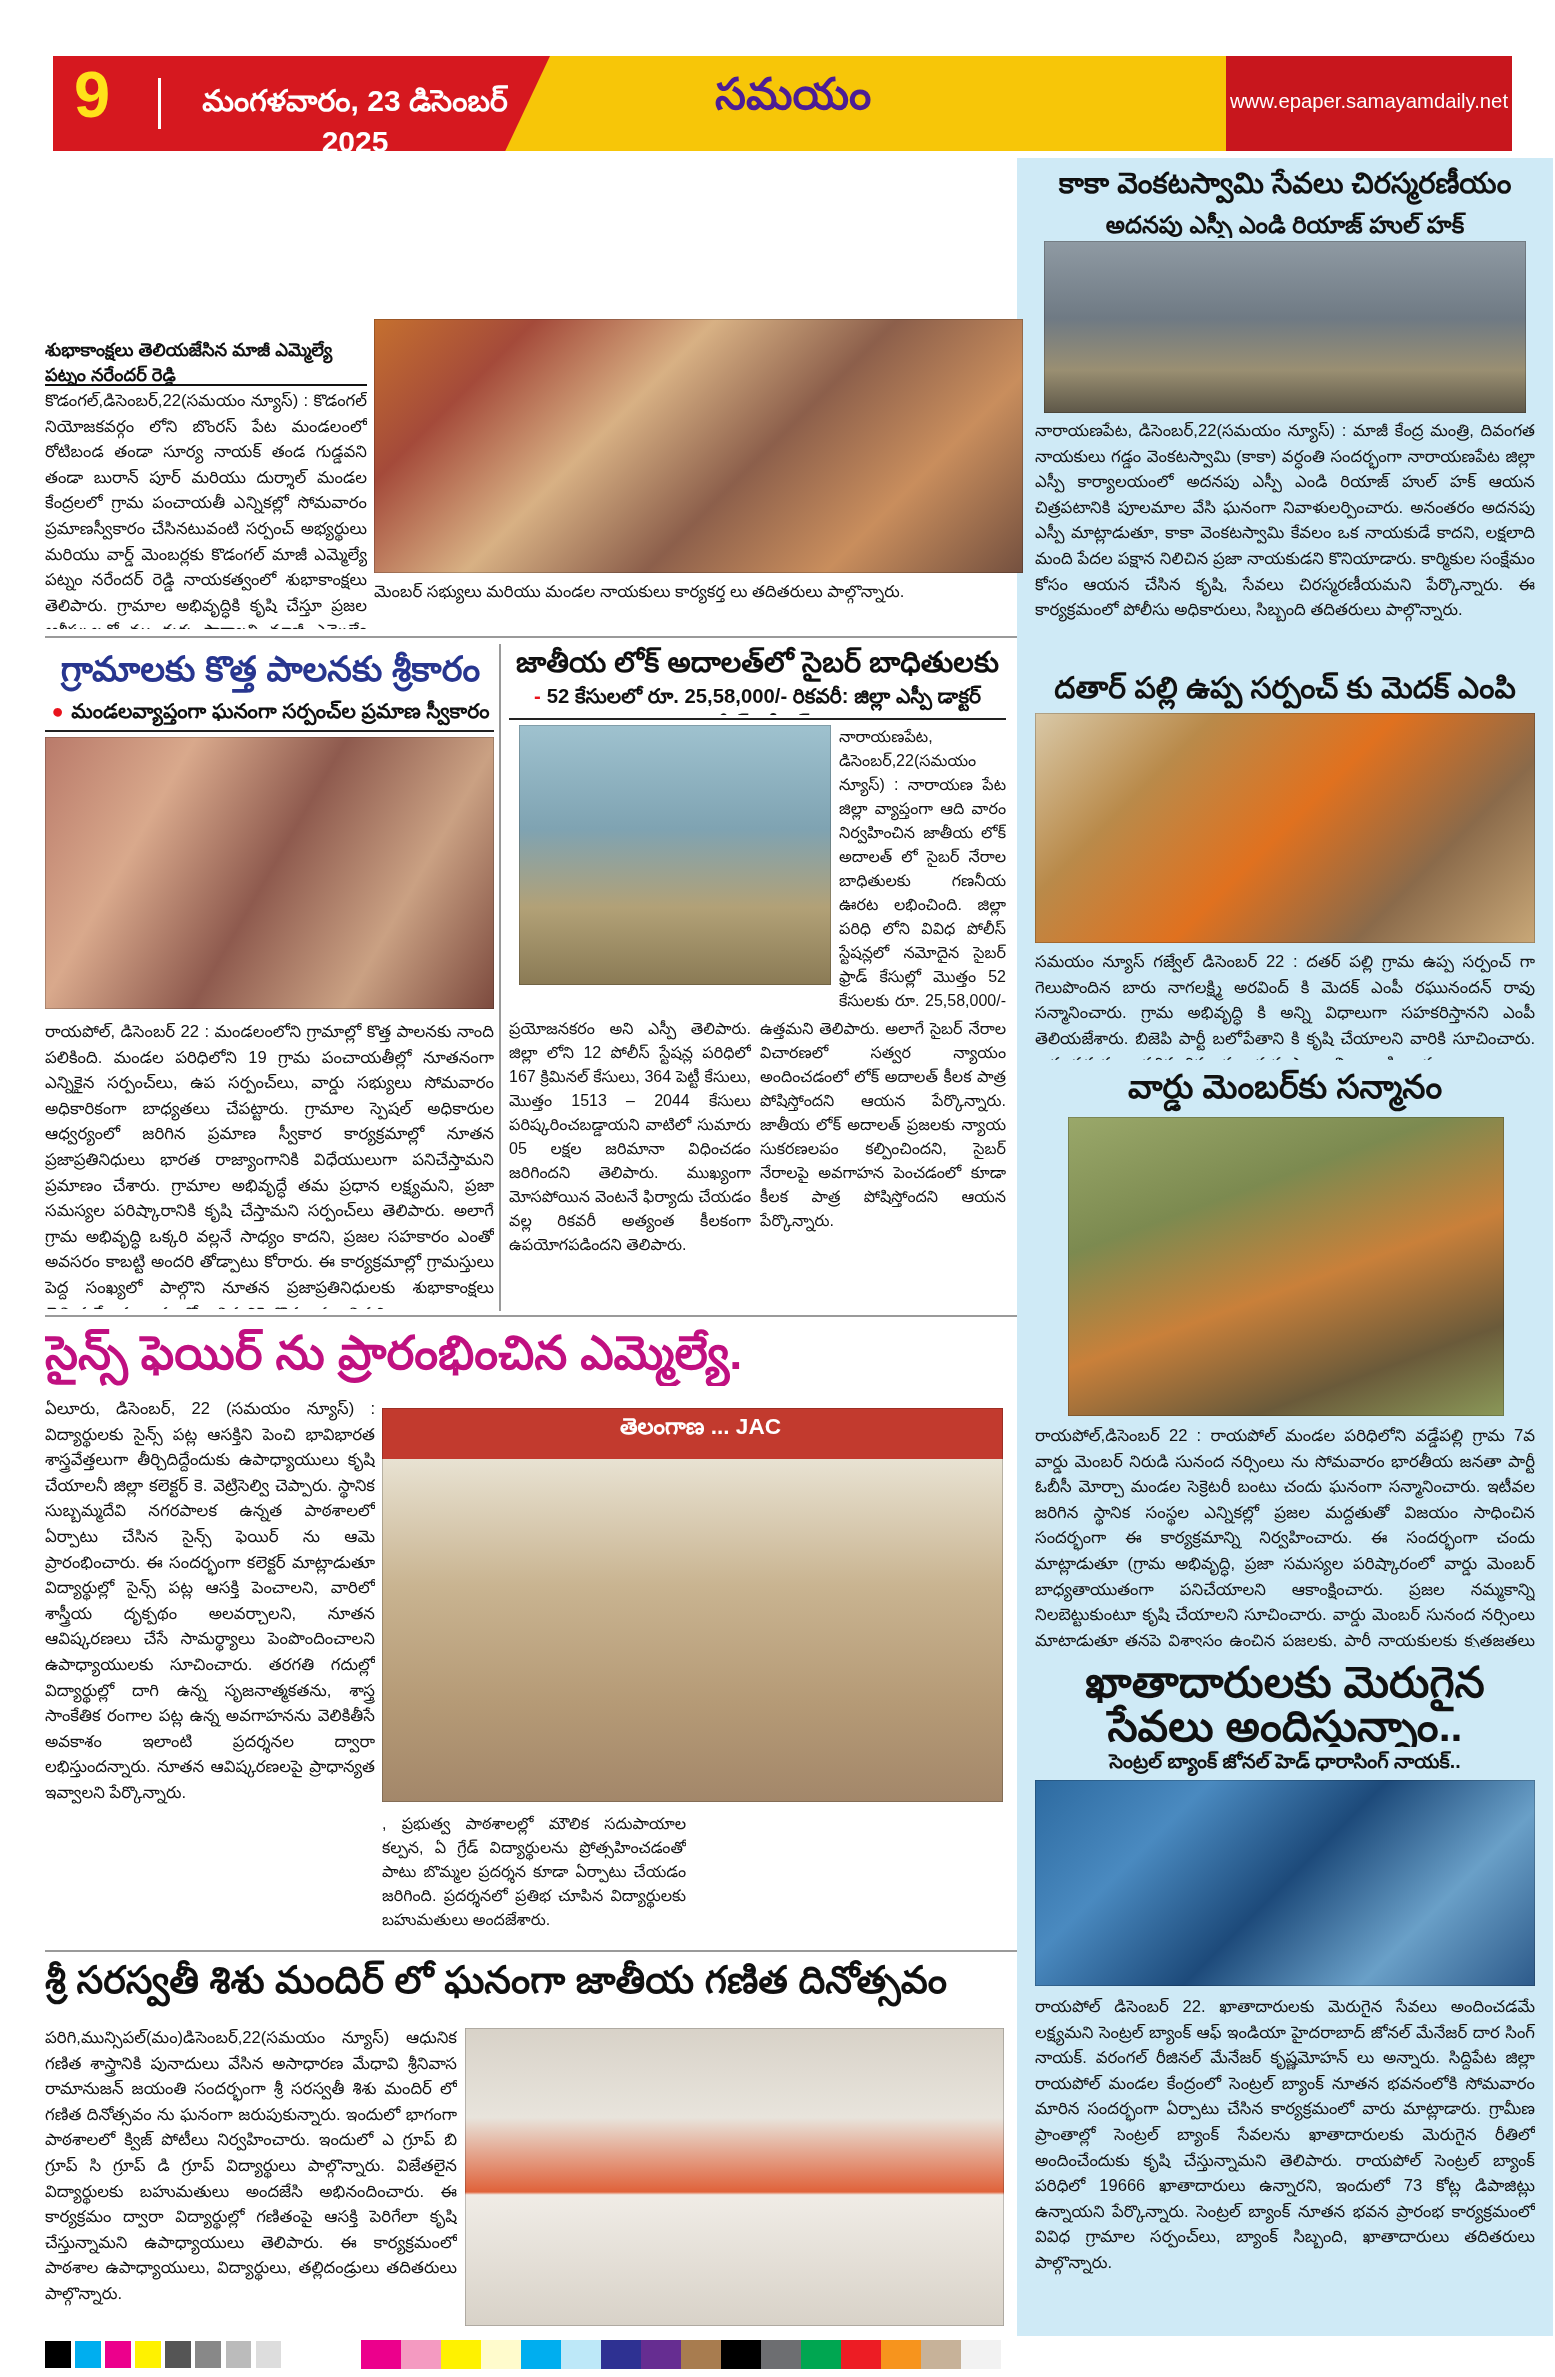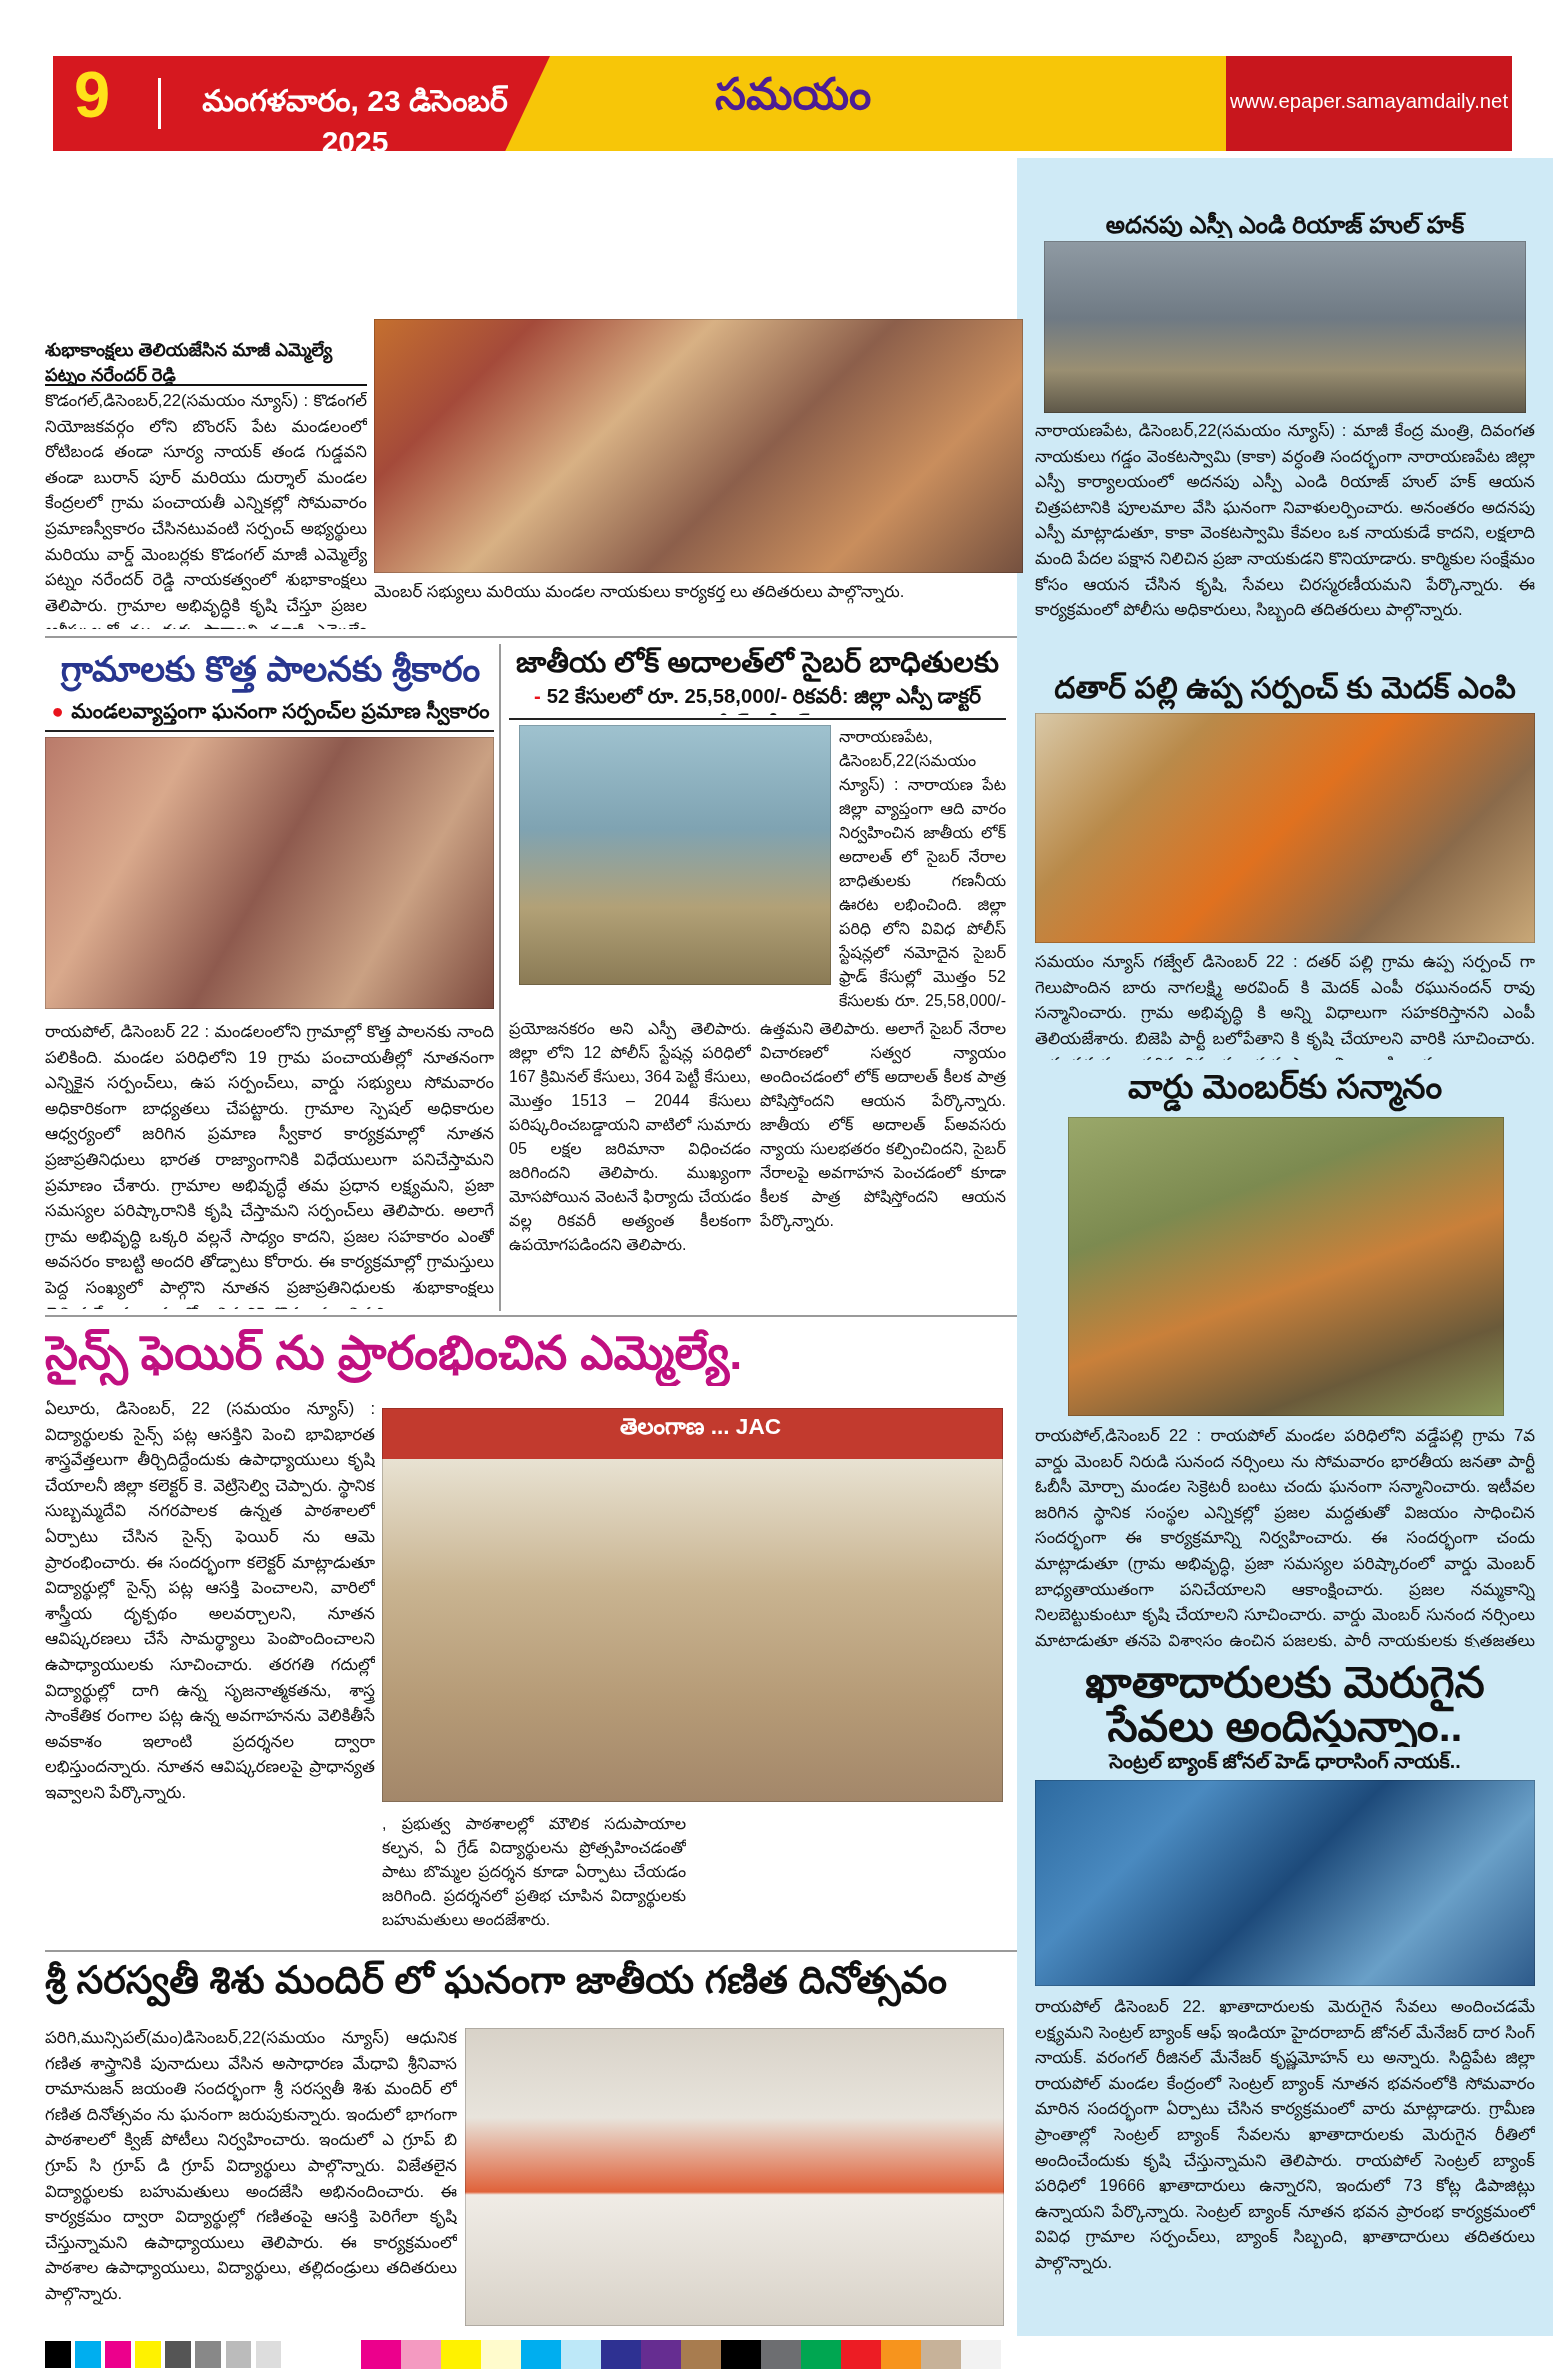--- a/index.html
+++ b/index.html
@@ -80,33 +80,34 @@
   <div class="abs body-txt just clip" style="left:45px;top:1019px;width:449px;height:290px;">రాయపోల్, డిసెంబర్ 22 : మండలంలోని గ్రామాల్లో కొత్త పాలనకు నాంది పలికింది. మండల పరిధిలోని 19 గ్రామ పంచాయతీల్లో నూతనంగా ఎన్నికైన సర్పంచ్‌లు, ఉప సర్పంచ్‌లు, వార్డు సభ్యులు సోమవారం అధికారికంగా బాధ్యతలు చేపట్టారు. గ్రామాల స్పెషల్ అధికారుల ఆధ్వర్యంలో జరిగిన ప్రమాణ స్వీకార కార్యక్రమాల్లో నూతన ప్రజాప్రతినిధులు భారత రాజ్యాంగానికి విధేయులుగా పనిచేస్తామని ప్రమాణం చేశారు. గ్రామాల అభివృద్ధే తమ ప్రధాన లక్ష్యమని, ప్రజా సమస్యల పరిష్కారానికి కృషి చేస్తామని సర్పంచ్‌లు తెలిపారు. అలాగే గ్రామ అభివృద్ధి ఒక్కరి వల్లనే సాధ్యం కాదని, ప్రజల సహకారం ఎంతో అవసరం కాబట్టి అందరి తోడ్పాటు కోరారు. ఈ కార్యక్రమాల్లో గ్రామస్తులు పెద్ద సంఖ్యలో పాల్గొని నూతన ప్రజాప్రతినిధులకు శుభాకాంక్షలు తెలియజేశారు. గ్రామాల్లో అభివృద్ధిపై కొత్త ఆశలు చిగురించాయి.</div>
 
   <div class="abs ctr hl-black clip" style="left:509px;top:646px;width:497px;height:38px;font-size:29px;">జాతీయ లోక్ అదాలత్‌లో సైబర్ బాధితులకు ఊరట</div>
   <div class="abs ctr deck clip" style="left:509px;top:685px;width:497px;height:30px;">
     <span class="dash">-</span><span>52 కేసులలో రూ. 25,58,000/- రికవరీ: జిల్లా ఎస్పీ డాక్టర్ వినీత్.ఐపీఎస్</span>
   </div>
   <div class="abs rule-dark" style="left:509px;top:718px;width:497px;height:1.5px;"></div>
   <div class="abs photo" style="left:519px;top:725px;width:312px;height:260px;background:linear-gradient(180deg,#9fc2cf 0%,#7fa3b2 40%,#b2a177 70%,#8a7a55 100%);"></div>
   <div class="abs body-sm just clip" style="left:839px;top:725px;width:167px;height:284px;">నారాయణపేట, డిసెంబర్,22(సమయం న్యూస్) : నారాయణ పేట జిల్లా వ్యాప్తంగా ఆది వారం నిర్వహించిన జాతీయ లోక్ అదాలత్ లో సైబర్ నేరాల బాధితులకు గణనీయ ఊరట లభించింది. జిల్లా పరిధి లోని వివిధ పోలీస్ స్టేషన్లలో నమోదైన సైబర్ ఫ్రాడ్ కేసుల్లో మొత్తం 52 కేసులకు రూ. 25,58,000/- రికవరీ జరిగిందని జిల్లా ఎస్పీ డాక్టర్ వినీత్ ఐపీఎస్ ప్రకటనలో తెలిపారు. జాతీయ లోక్ అదాలత్ లో సైబర్ నేరాల బాధితులకు త్వరిత న్యాయం లభించిందన్నారు.</div>
   <div class="abs body-sm just clip" style="left:509px;top:1017px;width:242px;height:292px;">ప్రయోజనకరం అని ఎస్పీ తెలిపారు. జిల్లా లోని 12 పోలీస్ స్టేషన్ల పరిధిలో 167 క్రిమినల్ కేసులు, 364 పెట్టీ కేసులు, మొత్తం 1513 – 2044 కేసులు పరిష్కరించబడ్డాయని వాటిలో సుమారు 05 లక్షల జరిమానా విధించడం జరిగిందని తెలిపారు. ముఖ్యంగా మోసపోయిన వెంటనే ఫిర్యాదు చేయడం వల్ల రికవరీ అత్యంత కీలకంగా ఉపయోగపడిందని తెలిపారు.</div>
-  <div class="abs body-sm just clip" style="left:760px;top:1017px;width:246px;height:292px;">ఉత్తమని తెలిపారు. అలాగే సైబర్ నేరాల విచారణలో సత్వర న్యాయం అందించడంలో లోక్ అదాలత్ కీలక పాత్ర పోషిస్తోందని ఆయన పేర్కొన్నారు. జాతీయ లోక్ అదాలత్ ప్అవసరు న్యాయ సులభతరం కల్పించిందని, సైబర్ నేరాలపై అవగాహన పెంచడంలో కూడా కీలక పాత్ర పోషిస్తోందని ఆయన పేర్కొన్నారు.</div>
+  <div class="abs body-sm just clip" style="left:760px;top:1017px;width:246px;height:292px;">ఉత్తమని తెలిపారు. అలాగే సైబర్ నేరాల విచారణలో సత్వర న్యాయం అందించడంలో లోక్ అదాలత్ కీలక పాత్ర పోషిస్తోందని ఆయన పేర్కొన్నారు. జాతీయ లోక్ అదాలత్ ప్రజలకు న్యాయ సుకరణలపం కల్పించిందని, సైబర్ నేరాలపై అవగాహన పెంచడంలో కూడా కీలక పాత్ర పోషిస్తోందని ఆయన పేర్కొన్నారు.</div>
 
   <div class="abs hl-magenta clip" style="left:45px;top:1323px;width:963px;height:63px;">సైన్స్ ఫెయిర్ ను ప్రారంభించిన ఎమ్మెల్యే.</div>
   <div class="abs body-txt just clip" style="left:45px;top:1396px;width:330px;height:551px;">ఏలూరు, డిసెంబర్, 22 (సమయం న్యూస్) : విద్యార్థులకు సైన్స్ పట్ల ఆసక్తిని పెంచి భావిభారత శాస్త్రవేత్తలుగా తీర్చిదిద్దేందుకు ఉపాధ్యాయులు కృషి చేయాలనీ జిల్లా కలెక్టర్ కె. వెట్రిసెల్వి చెప్పారు. స్థానిక సుబ్బమ్మదేవి నగరపాలక ఉన్నత పాఠశాలలో ఏర్పాటు చేసిన సైన్స్ ఫెయిర్ ను ఆమె ప్రారంభించారు. ఈ సందర్భంగా కలెక్టర్ మాట్లాడుతూ విద్యార్థుల్లో సైన్స్ పట్ల ఆసక్తి పెంచాలని, వారిలో శాస్త్రీయ దృక్పథం అలవర్చాలని, నూతన ఆవిష్కరణలు చేసే సామర్థ్యాలు పెంపొందించాలని ఉపాధ్యాయులకు సూచించారు. తరగతి గదుల్లో విద్యార్థుల్లో దాగి ఉన్న సృజనాత్మకతను, శాస్త్ర సాంకేతిక రంగాల పట్ల ఉన్న అవగాహనను వెలికితీసే అవకాశం ఇలాంటి ప్రదర్శనల ద్వారా లభిస్తుందన్నారు. నూతన ఆవిష్కరణలపై ప్రాధాన్యత ఇవ్వాలని పేర్కొన్నారు.</div>
   <div class="abs photo" style="left:382px;top:1408px;width:621px;height:394px;background:linear-gradient(180deg,#c23a2e 0%,#c23a2e 13%,#e8e2d2 13%,#c9b491 45%,#b59a76 75%,#a3876a 100%);">
     <span class="banner-txt">తెలంగాణ ... JAC</span>
   </div>
   <div class="abs body-sm just clip" style="left:382px;top:1812px;width:304px;height:135px;">, ప్రభుత్వ పాఠశాలల్లో మౌలిక సదుపాయాల కల్పన, ఏ గ్రేడ్ విద్యార్థులను ప్రోత్సహించడంతో పాటు బొమ్మల ప్రదర్శన కూడా ఏర్పాటు చేయడం జరిగింది. ప్రదర్శనలో ప్రతిభ చూపిన విద్యార్థులకు బహుమతులు అందజేశారు.</div>
 
   <div class="abs hl-black clip" style="left:45px;top:1959px;width:963px;height:56px;font-size:38px;">శ్రీ సరస్వతీ శిశు మందిర్ లో ఘనంగా జాతీయ గణిత దినోత్సవం</div>
   <div class="abs body-txt just clip" style="left:45px;top:2025px;width:412px;height:301px;">పరిగి,మున్సిపల్(మం)డిసెంబర్,22(సమయం న్యూస్) ఆధునిక గణిత శాస్త్రానికి పునాదులు వేసిన అసాధారణ మేధావి శ్రీనివాస రామానుజన్ జయంతి సందర్భంగా శ్రీ సరస్వతీ శిశు మందిర్ లో గణిత దినోత్సవం ను ఘనంగా జరుపుకున్నారు. ఇందులో భాగంగా పాఠశాలలో క్విజ్ పోటీలు నిర్వహించారు. ఇందులో ఎ గ్రూప్ బి గ్రూప్ సి గ్రూప్ డి గ్రూప్ విద్యార్థులు పాల్గొన్నారు. విజేతలైన విద్యార్థులకు బహుమతులు అందజేసి అభినందించారు. ఈ కార్యక్రమం ద్వారా విద్యార్థుల్లో గణితంపై ఆసక్తి పెరిగేలా కృషి చేస్తున్నామని ఉపాధ్యాయులు తెలిపారు. ఈ కార్యక్రమంలో పాఠశాల ఉపాధ్యాయులు, విద్యార్థులు, తల్లిదండ్రులు తదితరులు పాల్గొన్నారు.</div>
   <div class="abs photo" style="left:465px;top:2028px;width:539px;height:298px;background:linear-gradient(180deg,#d8d2c8 0%,#e8e4dc 30%,#e0623a 55%,#f0ece6 56%,#d8d2c8 100%);"></div>
 
+  <div class="abs ctr hl-black clip" style="left:1026px;top:167px;width:518px;height:39px;font-size:29px;">కాకా వెంకటస్వామి సేవలు చిరస్మరణీయం</div>
   <div class="abs ctr deck clip" style="left:1026px;top:211px;width:518px;height:27px;font-size:24px;">అదనపు ఎస్పీ ఎండి రియాజ్ హుల్ హక్</div>
   <div class="abs photo" style="left:1044px;top:241px;width:482px;height:172px;background:linear-gradient(180deg,#8f9aa3 0%,#6f7a84 45%,#9a8f72 75%,#5d5748 100%);"></div>
   <div class="abs body-txt just clip" style="left:1035px;top:418px;width:500px;height:247px;">నారాయణపేట, డిసెంబర్,22(సమయం న్యూస్) : మాజీ కేంద్ర మంత్రి, దివంగత నాయకులు గడ్డం వెంకటస్వామి (కాకా) వర్ధంతి సందర్భంగా నారాయణపేట జిల్లా ఎస్పీ కార్యాలయంలో అదనపు ఎస్పీ ఎండి రియాజ్ హుల్ హక్ ఆయన చిత్రపటానికి పూలమాల వేసి ఘనంగా నివాళులర్పించారు. అనంతరం అదనపు ఎస్పీ మాట్లాడుతూ, కాకా వెంకటస్వామి కేవలం ఒక నాయకుడే కాదని, లక్షలాది మంది పేదల పక్షాన నిలిచిన ప్రజా నాయకుడని కొనియాడారు. కార్మికుల సంక్షేమం కోసం ఆయన చేసిన కృషి, సేవలు చిరస్మరణీయమని పేర్కొన్నారు. ఈ కార్యక్రమంలో పోలీసు అధికారులు, సిబ్బంది తదితరులు పాల్గొన్నారు.</div>
 
   <div class="abs ctr hl-black clip" style="left:1023px;top:671px;width:524px;height:39px;font-size:30px;">దతార్ పల్లి ఉప్ప సర్పంచ్ కు మెదక్ ఎంపి సన్మానం</div>
   <div class="abs photo" style="left:1035px;top:713px;width:500px;height:230px;background:linear-gradient(135deg,#d9c9a8 0%,#b98a4a 25%,#e0711f 50%,#8a6a4a 75%,#c9a878 100%);"></div>
   <div class="abs body-txt just clip" style="left:1035px;top:949px;width:500px;height:111px;">సమయం న్యూస్ గజ్వేల్ డిసెంబర్ 22 : దతర్ పల్లి గ్రామ ఉప్ప సర్పంచ్ గా గెలుపొందిన బారు నాగలక్ష్మి అరవింద్ కి మెదక్ ఎంపీ రఘునందన్ రావు సన్మానించారు. గ్రామ అభివృద్ధి కి అన్ని విధాలుగా సహకరిస్తానని ఎంపీ తెలియజేశారు. బిజెపి పార్టీ బలోపేతాని కి కృషి చేయాలని వారికి సూచించారు. గ్రామ సమస్యలు పరిష్కరిస్తూ ముందుకు సాగాలని ఆకాంక్షించారు.</div>
 
   <div class="abs ctr hl-black clip" style="left:1026px;top:1068px;width:518px;height:44px;font-size:33px;">వార్డు మెంబర్‌కు సన్మానం</div>
   <div class="abs photo" style="left:1068px;top:1117px;width:436px;height:299px;background:linear-gradient(160deg,#9aa86a 0%,#7c8a50 30%,#c9803a 55%,#6a5a3a 80%,#8a9858 100%);"></div>

